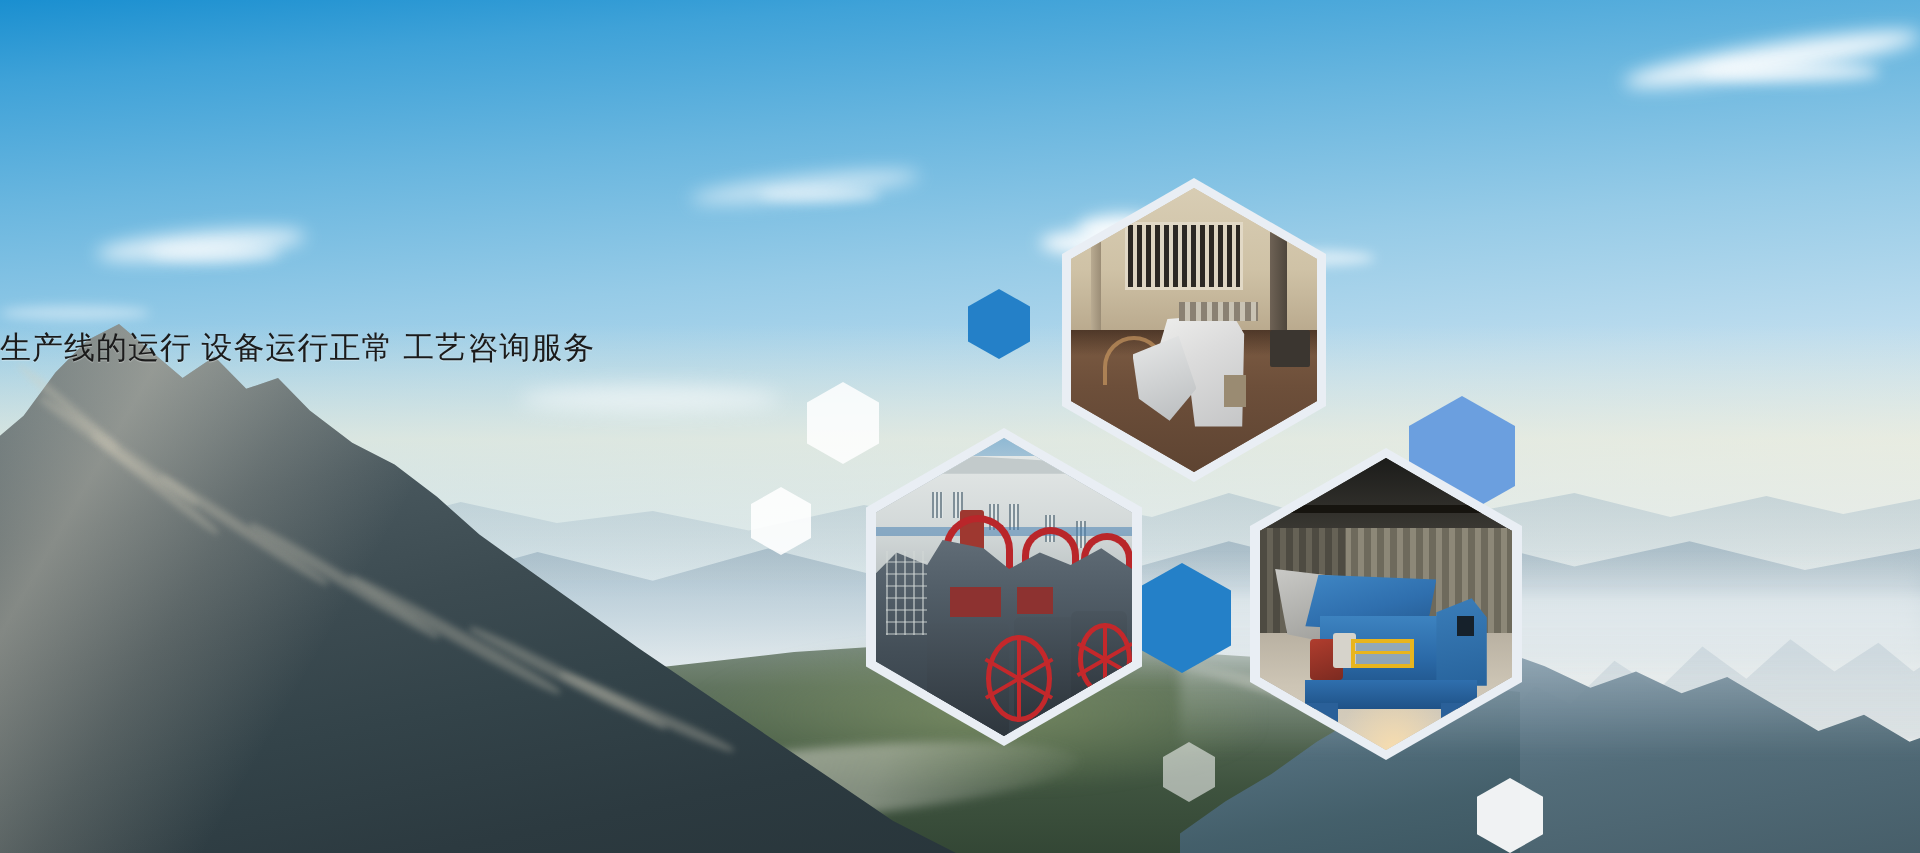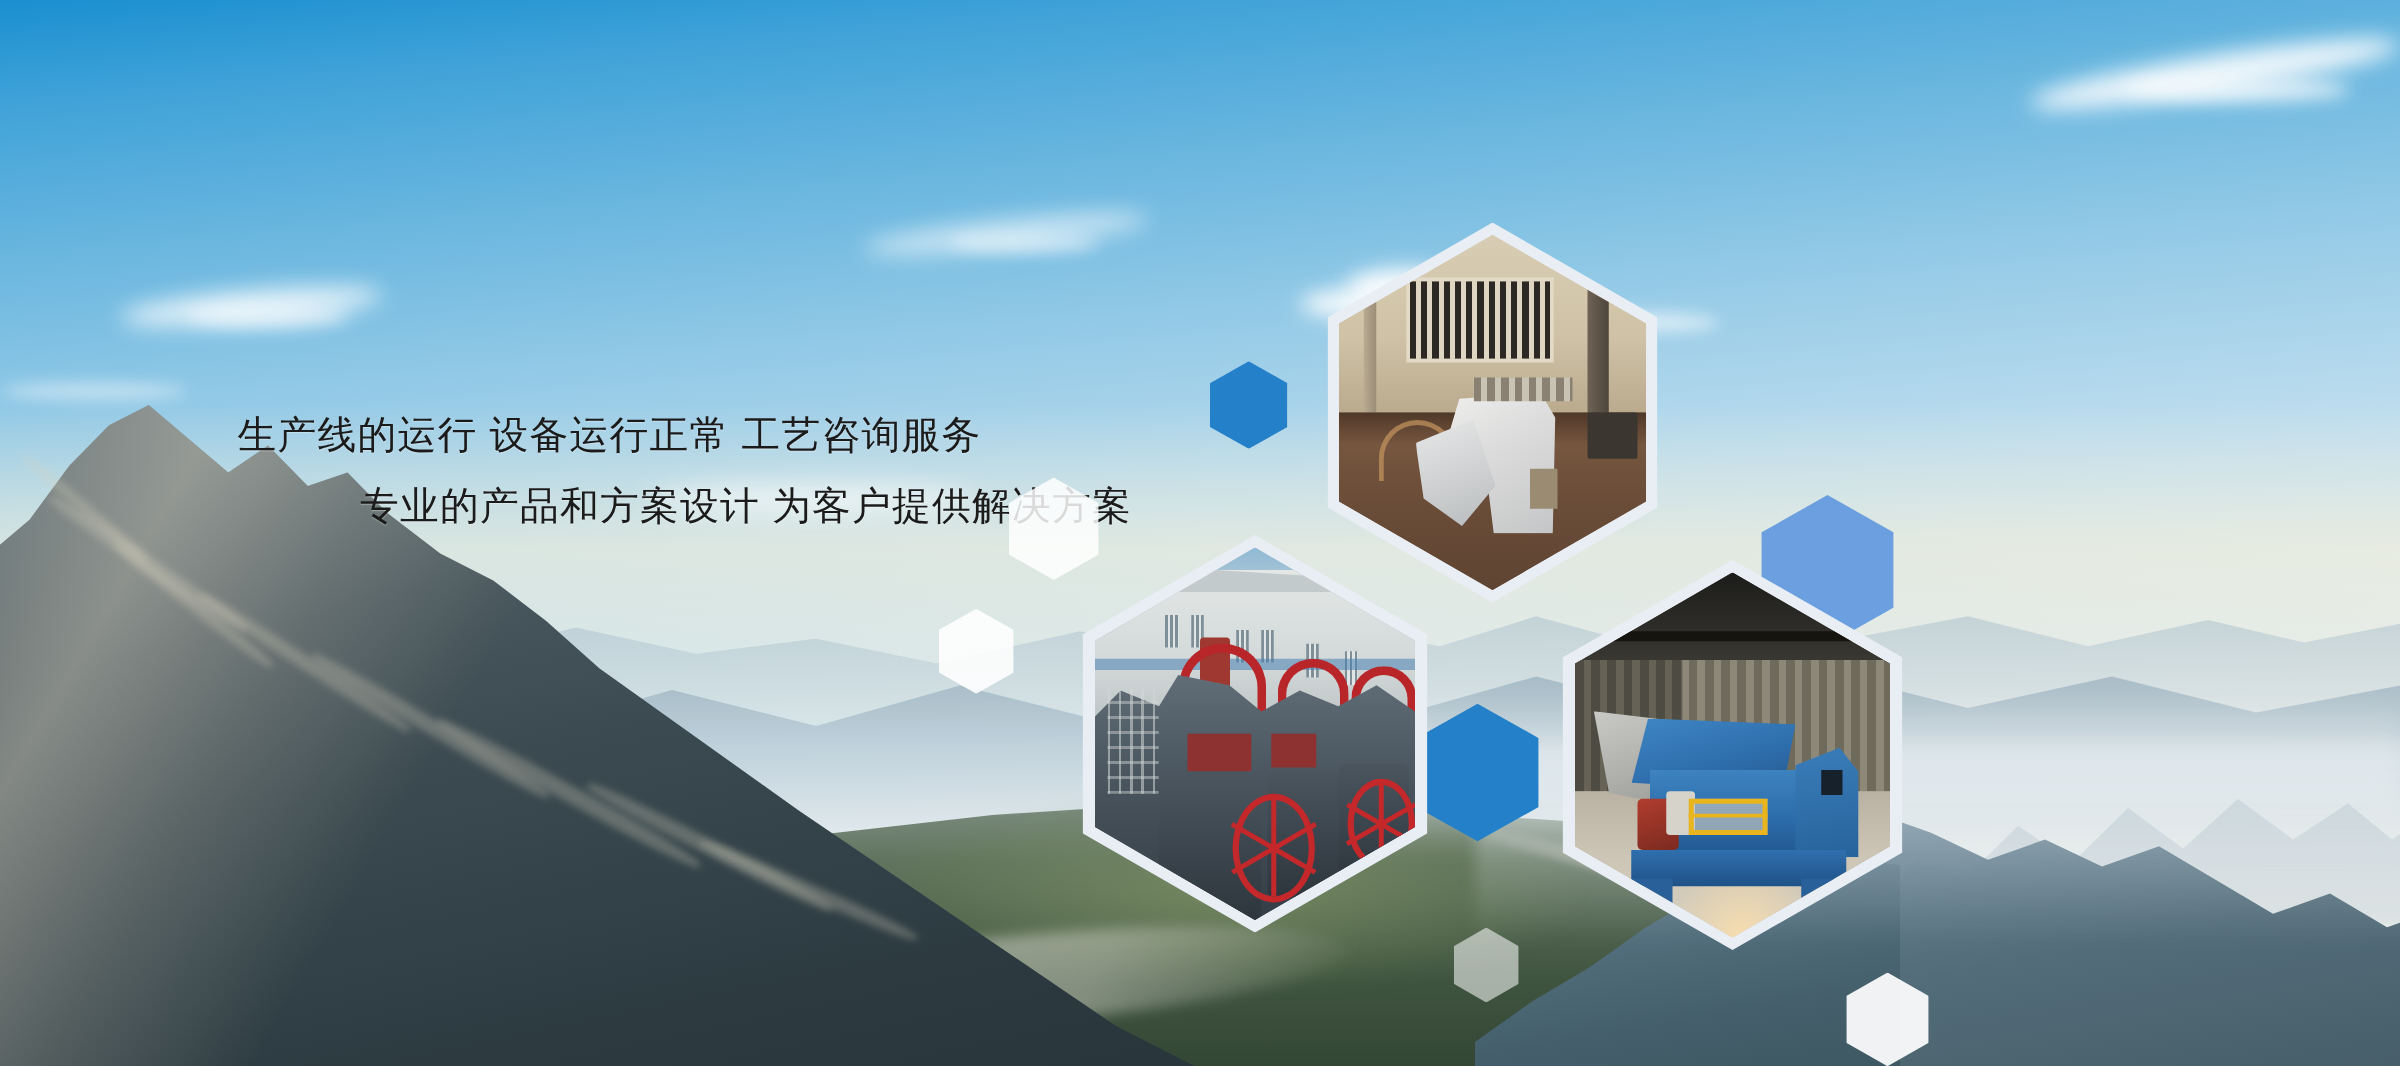--- a/index.html
+++ b/index.html
@@ -125,21 +125,21 @@
   
   .headline{
     position:absolute;left:0;top:332px;width:1040px;
     color:#1b1b1b;
     font-size:31px;
     letter-spacing:1px;
     line-height:1.0;
     text-shadow:0 1px 1px rgba(255,255,255,.35);
   }
   .headline .line{white-space:nowrap;font-weight:400;}
-  .headline .line1{margin-left:190px;}
+  .headline .line1{}
   .headline .line2{margin-left:288px;margin-top:26px;}
 
   
   .hex{position:absolute;clip-path:polygon(50% 0%,100% 25%,100% 75%,50% 100%,0% 75%,0% 25%);}
 
   .photo-hex{
     position:absolute;
     clip-path:polygon(50% 0%,100% 25%,100% 75%,50% 100%,0% 75%,0% 25%);
     background:#e9eef4;
     display:flex;align-items:center;justify-content:center;
@@ -304,21 +304,20 @@
   <div class="ridge-streak s6"></div>
   <div class="ridge-streak s8"></div>
 
   <div class="mist-band"></div>
   <div class="mtn-far-right"></div>
   <div class="mtn-right"></div>
   <div class="mtn-right-haze"></div>
 
   <div class="headline">
     <div class="line line1">生产线的运行 设备运行正常 工艺咨询服务</div>
-    <div class="line line2">专业的产品和方案设计  为客户提供解决方案</div>
   </div>
 
   <div class="hex hx-white-1"></div>
   <div class="hex hx-white-2"></div>
   <div class="hex hx-blue-1"></div>
   <div class="hex hx-blue-light"></div>
   <div class="hex hx-white-4"></div>
 
   <div class="photo-hex ph1">
     <div class="photo-inner">

